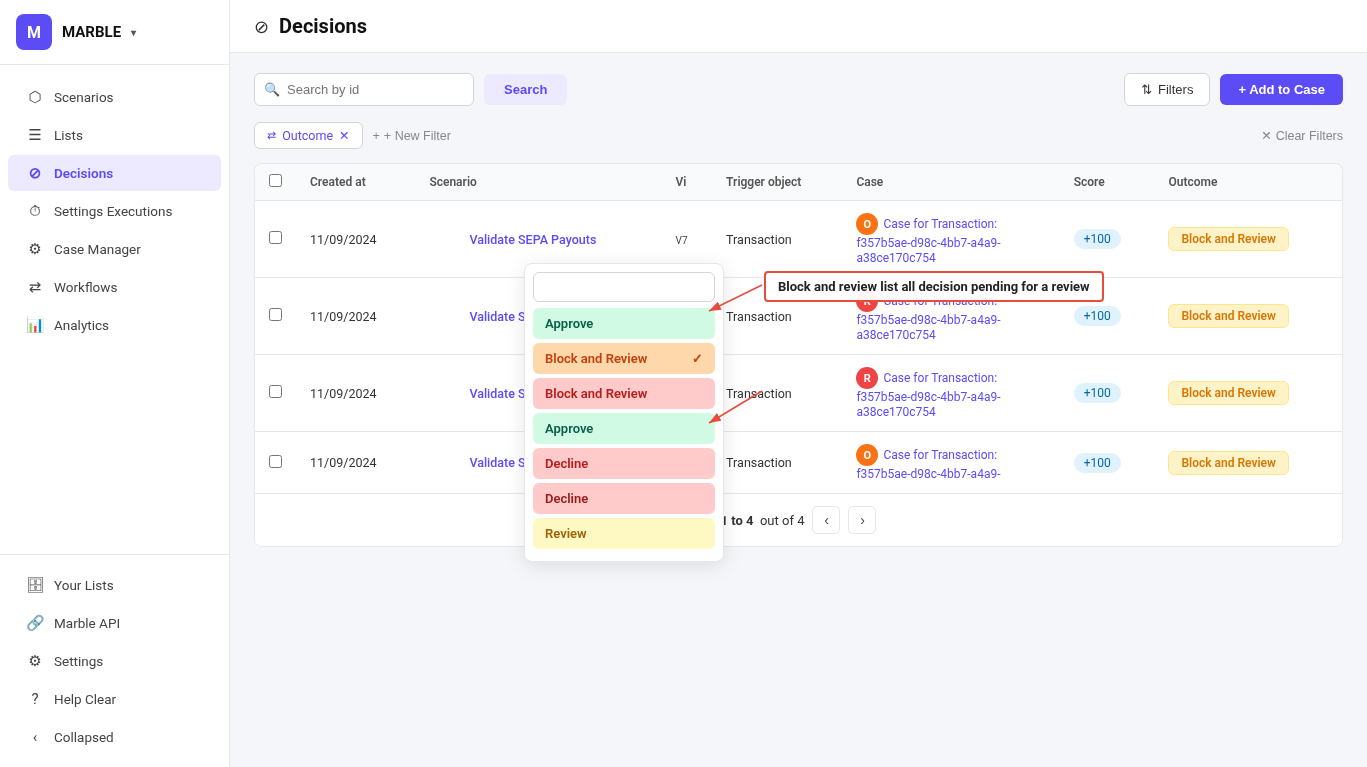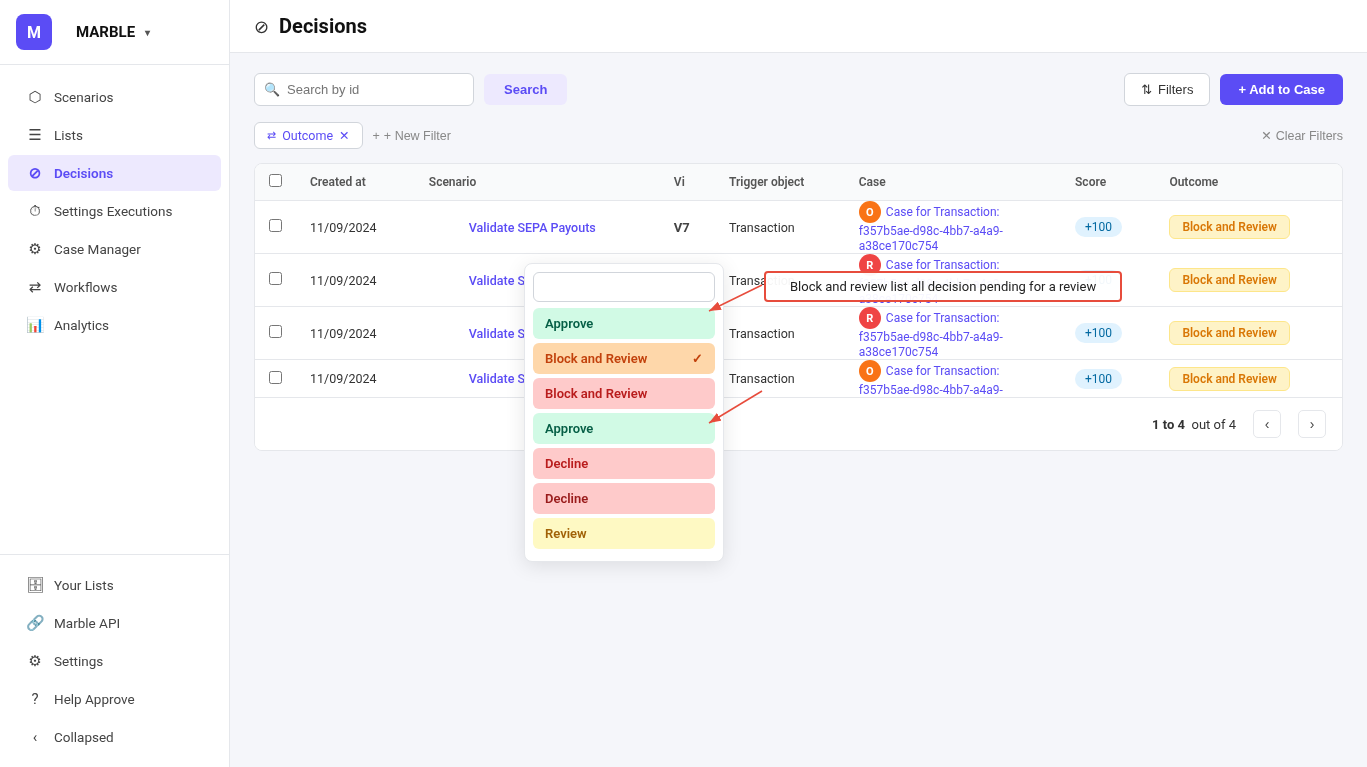--- a/index.html
+++ b/index.html
@@ -23,21 +23,21 @@
     }
     .logo-box {
       width: 36px; height: 36px;
       background: #5b4cf5;
       border-radius: 8px;
       display: flex; align-items: center; justify-content: center;
       color: #fff; font-weight: 700; font-size: 16px;
     }
     .app-name {
       font-weight: 700; font-size: 15px; color: #111;
-      display: flex; align-items: center; gap: 10px; margin-left: 14px;
+      display: flex; align-items: center; gap: 10px;
     }
     .chevron-down { font-size: 10px; color: #555; }
 
     .sidebar-nav { flex: 1; padding: 12px 0; overflow-y: auto; }
     .sidebar-item {
       display: flex; align-items: center; gap: 10px;
       padding: 9px 18px;
       cursor: pointer; color: #444; font-size: 13.5px;
       border-radius: 6px; margin: 2px 8px;
     }
@@ -140,46 +140,46 @@
       background: #f9fafb;
       padding: 10px 14px;
       text-align: left;
       font-size: 12px;
       font-weight: 600;
       color: #555;
       border-bottom: 1px solid #e5e7eb;
     }
     tbody tr { border-bottom: 1px solid #e5e7eb; }
     tbody tr:last-child { border-bottom: none; }
-    tbody td { padding: 0 14px; font-size: 12.5px; color: #333; vertical-align: middle; }
+    tbody td { padding: 12px 14px; font-size: 12.5px; color: #333; vertical-align: middle; }
     .checkbox-cell { width: 36px; }
     input[type=checkbox] { cursor: pointer; }
 
     .scenario-link { color: #5b4cf5; font-weight: 500; cursor: pointer; margin-left: 40px; }
     .case-link { color: #5b4cf5; font-size: 12px; cursor: pointer; }
     .score-badge {
       background: #e0f2fe; color: #0369a1;
       border-radius: 12px; padding: 3px 10px;
       font-size: 12px; font-weight: 400; display: inline-block;
     }
     .outcome-badge {
       background: #fef3c7; color: #d97706;
       border: 1px solid #fde68a;
       border-radius: 6px; padding: 4px 12px;
       font-size: 12px; font-weight: 600; display: inline-block;
       white-space: nowrap;
     }
     .version-badge {
-      color: #444; font-size: 13px; font-weight: bold;
+      color: #444; font-size: 10px;
     }
 
     
     .pagination {
-      display: flex; align-items: center; justify-content: flex-end;
-      padding: 12px 16px; gap: 17px;
+      display: flex; align-items: center; justify-content: center;
+      padding: 12px 16px; gap: 8px;
       font-size: 13px; color: #333;
       background: #fff;
       border-top: 1px solid #e5e7eb;
     }
     .pagination .bold { font-weight: 700; }
     .pg-btn {
       background: #fff; border: 1px solid #e5e7eb;
       width: 28px; height: 28px; border-radius: 5px;
       cursor: pointer; font-size: 14px; display: flex; align-items: center; justify-content: center;
       color: #444;
@@ -225,24 +225,24 @@
     .dropdown-item.decline-2 { background: #fecaca; color: #991b1b; }
     .dropdown-item.review { background: #fef9c3; color: #a16207; }
     .checkmark { font-size: 13px; color: #c2410c; }
 
     
     .annotation-box {
       position: absolute;
       border: 2px solid #e74c3c;
       border-radius: 4px;
       background: rgba(255,255,255,0.95);
-      padding: 6px 24px;
+      padding: 6px 12px;
       font-size: 13px;
       color: #222;
-      font-weight: 400;
+      font-weight: 700;
       white-space: nowrap;
       pointer-events: none;
       z-index: 200;
     }
     .arrow-line {
       position: absolute;
       z-index: 199;
       pointer-events: none;
     }
 
@@ -311,21 +311,21 @@
     <div class="sidebar-item">
       <span class="icon">🔗</span>
       <span>Marble API</span>
     </div>
     <div class="sidebar-item">
       <span class="icon">⚙</span>
       <span>Settings</span>
     </div>
     <div class="sidebar-item">
       <span class="icon">?</span>
-      <span>Help Approve</span>
+      <span>Help Clear</span>
     </div>
     <div class="sidebar-item">
       <span class="icon">‹</span>
       <span>Collapsed</span>
     </div>
   </div>
 </div>
 
 <div id="main">
 

